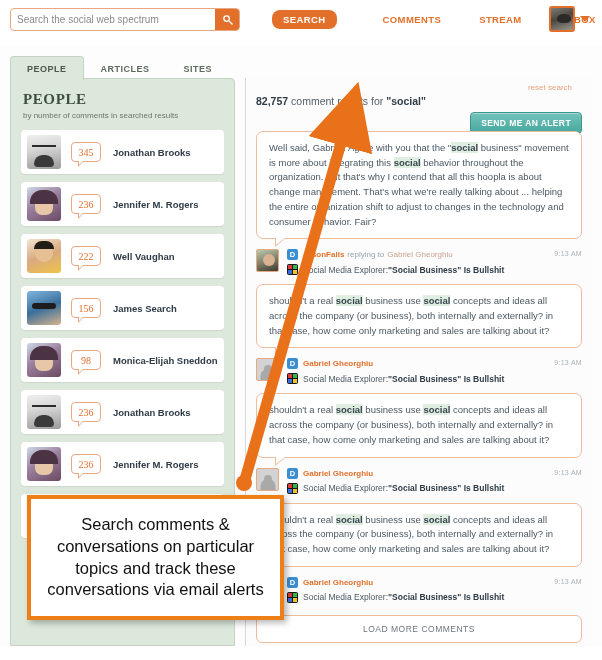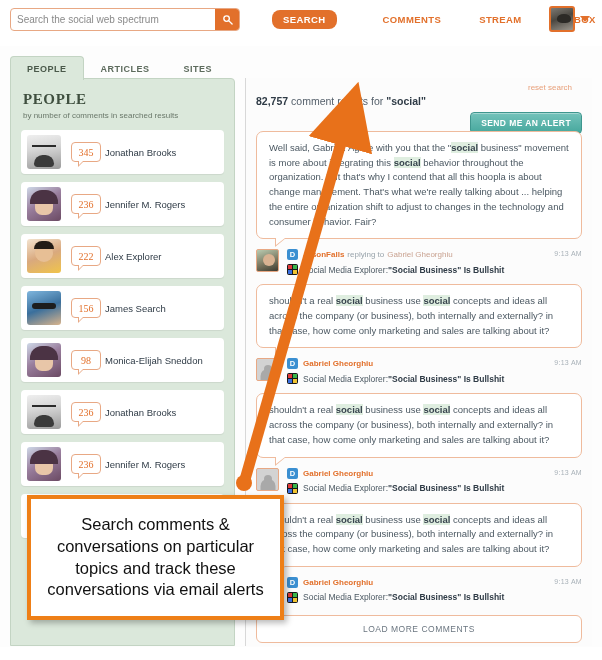--- a/index.html
+++ b/index.html
@@ -127,21 +127,21 @@
     font-family: "Liberation Serif", serif;
   }
   .bubble::after {
     content:''; position:absolute; left:6px; bottom:-6px;
     width:0;height:0; border-left:6px solid #e8a884; border-bottom:6px solid transparent;
   }
   .bubble::before {
     content:''; position:absolute; left:7px; bottom:-4px; z-index:1;
     width:0;height:0; border-left:4px solid #fff; border-bottom:4px solid transparent;
   }
-  .p-name { margin-left: 4px; font-size: 9.5px; font-weight: normal; color: #2f3b46; }
+  .p-name { margin-left: 12px; font-size: 9.5px; font-weight: bold; color: #2f3b46; }
 
   
   .main {
     position: absolute; top: 78px; left: 245px;
     width: 347px; height: 568px;
     background: #fcfcfc;
     border-left: 1px solid #d8d8d8;
     padding: 0 10px;
   }
   .reset-search {
@@ -283,21 +283,21 @@
           </div>
           <div class="bubble">236</div>
           <div class="p-name">Jennifer M. Rogers</div>
         </div>
         <div class="person">
           <div class="p-avatar" style="background:linear-gradient(160deg,#f3e3cf 0%,#d9a97e 50%,#f0c44a 100%);">
             <span style="position:absolute;left:8px;top:5px;width:18px;height:18px;border-radius:50%;background:#e7bf95;"></span>
             <span style="position:absolute;left:7px;top:2px;width:20px;height:8px;border-radius:10px 10px 0 0;background:#221c16;"></span>
           </div>
           <div class="bubble">222</div>
-          <div class="p-name">Alex Explorer</div>
+          <div class="p-name">Well Vaughan</div>
         </div>
         <div class="person">
           <div class="p-avatar" style="background:linear-gradient(160deg,#7fb6de 0%,#3a6f9c 50%,#d9b48c 100%);">
             <span style="position:absolute;left:5px;top:12px;width:24px;height:6px;border-radius:3px;background:#1d1d1d;"></span>
           </div>
           <div class="bubble">156</div>
           <div class="p-name">James Search</div>
         </div>
         <div class="person">
           <div class="p-avatar" style="background:linear-gradient(150deg,#cfd9e8 0%,#9a7f9e 45%,#6b4a63 100%);">

